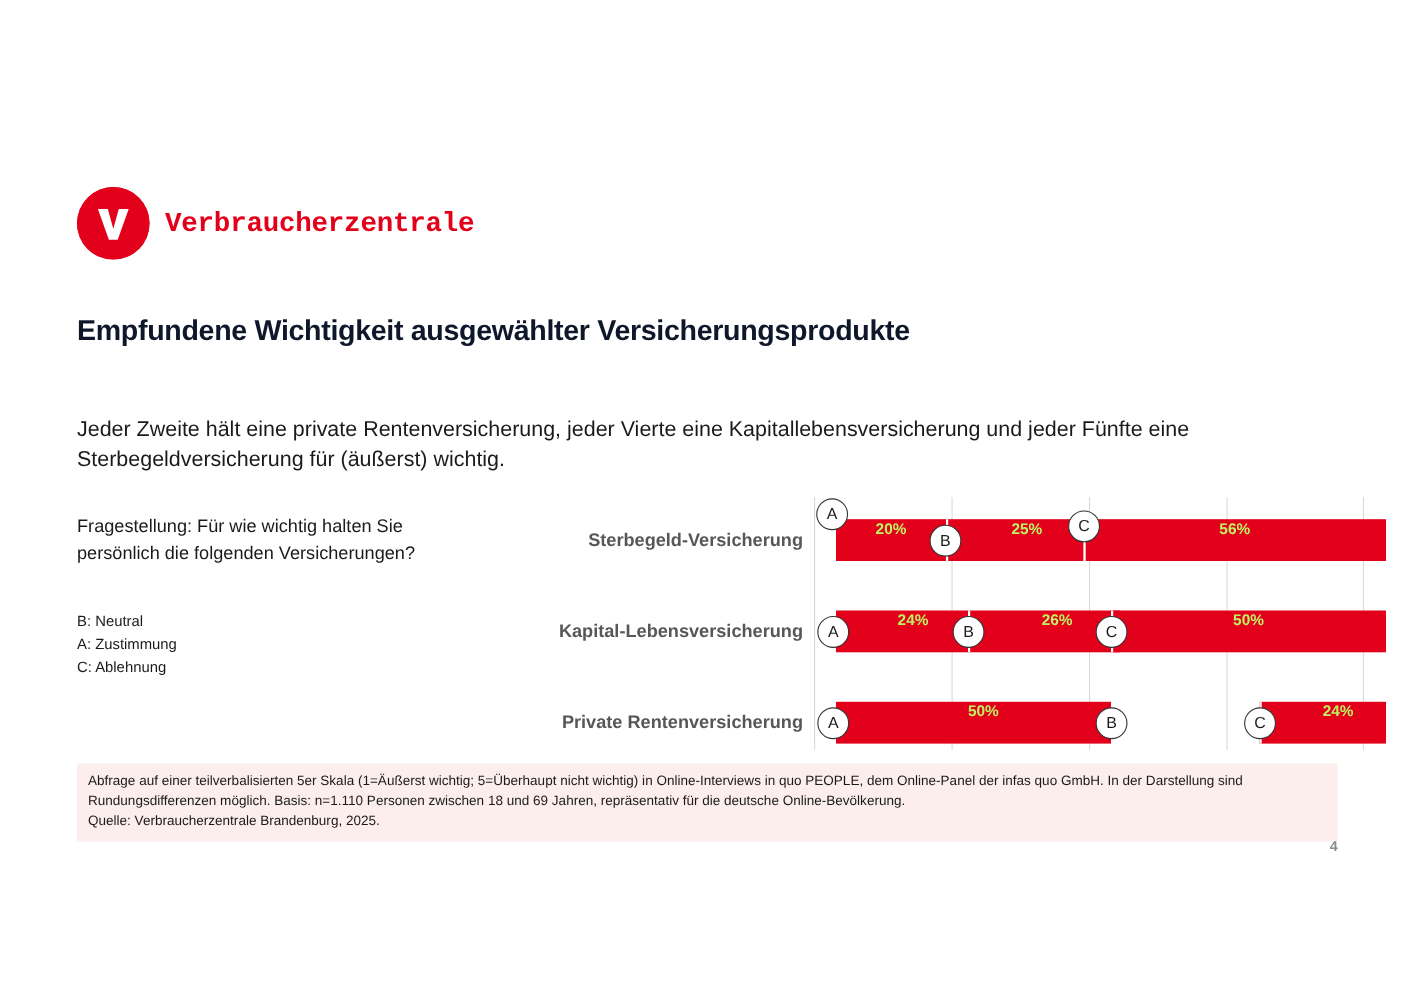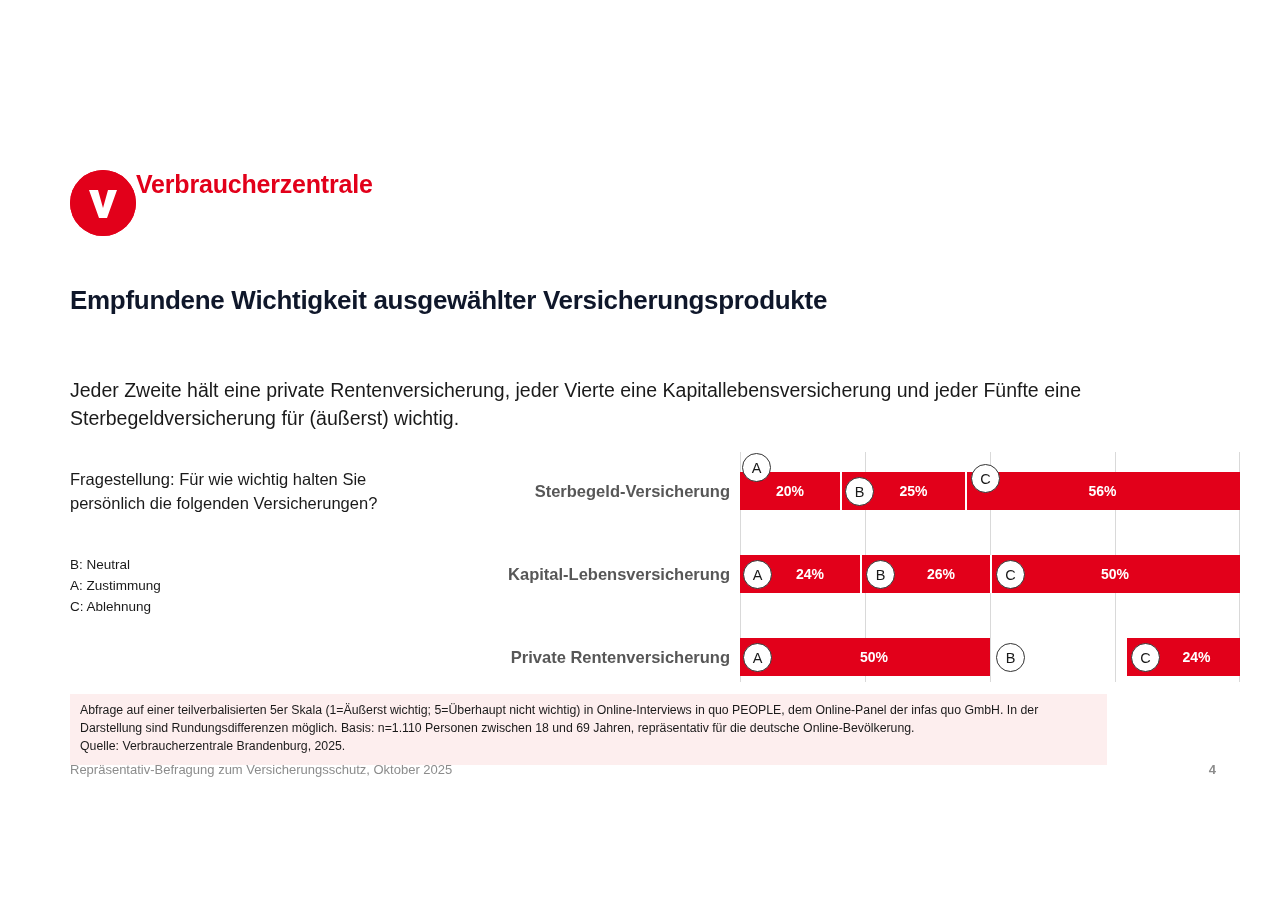--- a/index.html
+++ b/index.html
@@ -22,20 +22,23 @@
     height: 909px;
     background: #ffffff;
   }
 
   
   .logo-row {
     position: absolute;
     left: 70px;
     top: 170px;
     display: flex;
+    align-items: center;
+    gap: 14px;
+    font-family: Liberation Mono, monospace;
   }
   .logo-mark {
     width: 66px;
     height: 66px;
     border-radius: 50%;
     background: #e2001a;
     position: relative;
   }
   .logo-mark svg { display: block; }
   .logo-text {
@@ -123,26 +126,26 @@
     font-weight: bold;
     color: #575757;
     line-height: 38px;
     white-space: nowrap;
   }
   .seg {
     position: absolute;
     top: 0;
     height: 38px;
     background: #e2001a;
-    color: #ffffff;
+    color: #bef264;
     font-size: 14px;
     font-weight: bold;
     display: flex;
-    align-items: center;
     justify-content: center;
+    margin-left: 20px;
   }
   .seg .sep {
     position: absolute;
     left: 0;
     top: 0;
     bottom: 0;
     width: 2px;
     background: #ffffff;
   }
   .badge {
@@ -159,21 +162,21 @@
     align-items: center;
     justify-content: center;
     z-index: 5;
   }
 
   
   .footnote {
     position: absolute;
     left: 70px;
     top: 694px;
-    width: 1037px;
+    width: 1146px;
     background: #fdeeee;
     padding: 8px 10px 10px 10px;
     box-sizing: border-box;
     font-size: 12.3px;
     color: #1a1a1a;
     line-height: 1.45;
   }
   .footer-left {
     position: absolute;
     left: 70px;
@@ -271,16 +274,15 @@
         <div class="badge" style="left:3px; top:5px;">A</div>
         <div class="badge" style="left:256px; top:5px;">B</div>
         <div class="badge" style="left:391px; top:5px;">C</div>
       </div>
     </div>
   </div>
 
   <div class="footnote" style="white-space:pre-line;">Abfrage auf einer teilverbalisierten 5er Skala (1=Äußerst wichtig; 5=Überhaupt nicht wichtig) in Online-Interviews in quo PEOPLE, dem Online-Panel der infas quo GmbH. In der Darstellung sind Rundungsdifferenzen möglich. Basis: n=1.110 Personen zwischen 18 und 69 Jahren, repräsentativ für die deutsche Online-Bevölkerung.
 Quelle: Verbraucherzentrale Brandenburg, 2025.</div>
 
-  <div class="footer-left">Repräsentativ-Befragung zum Versicherungsschutz, Oktober 2025</div>
   <div class="footer-page">4</div>
 
 </div>
 
 </body></html>

